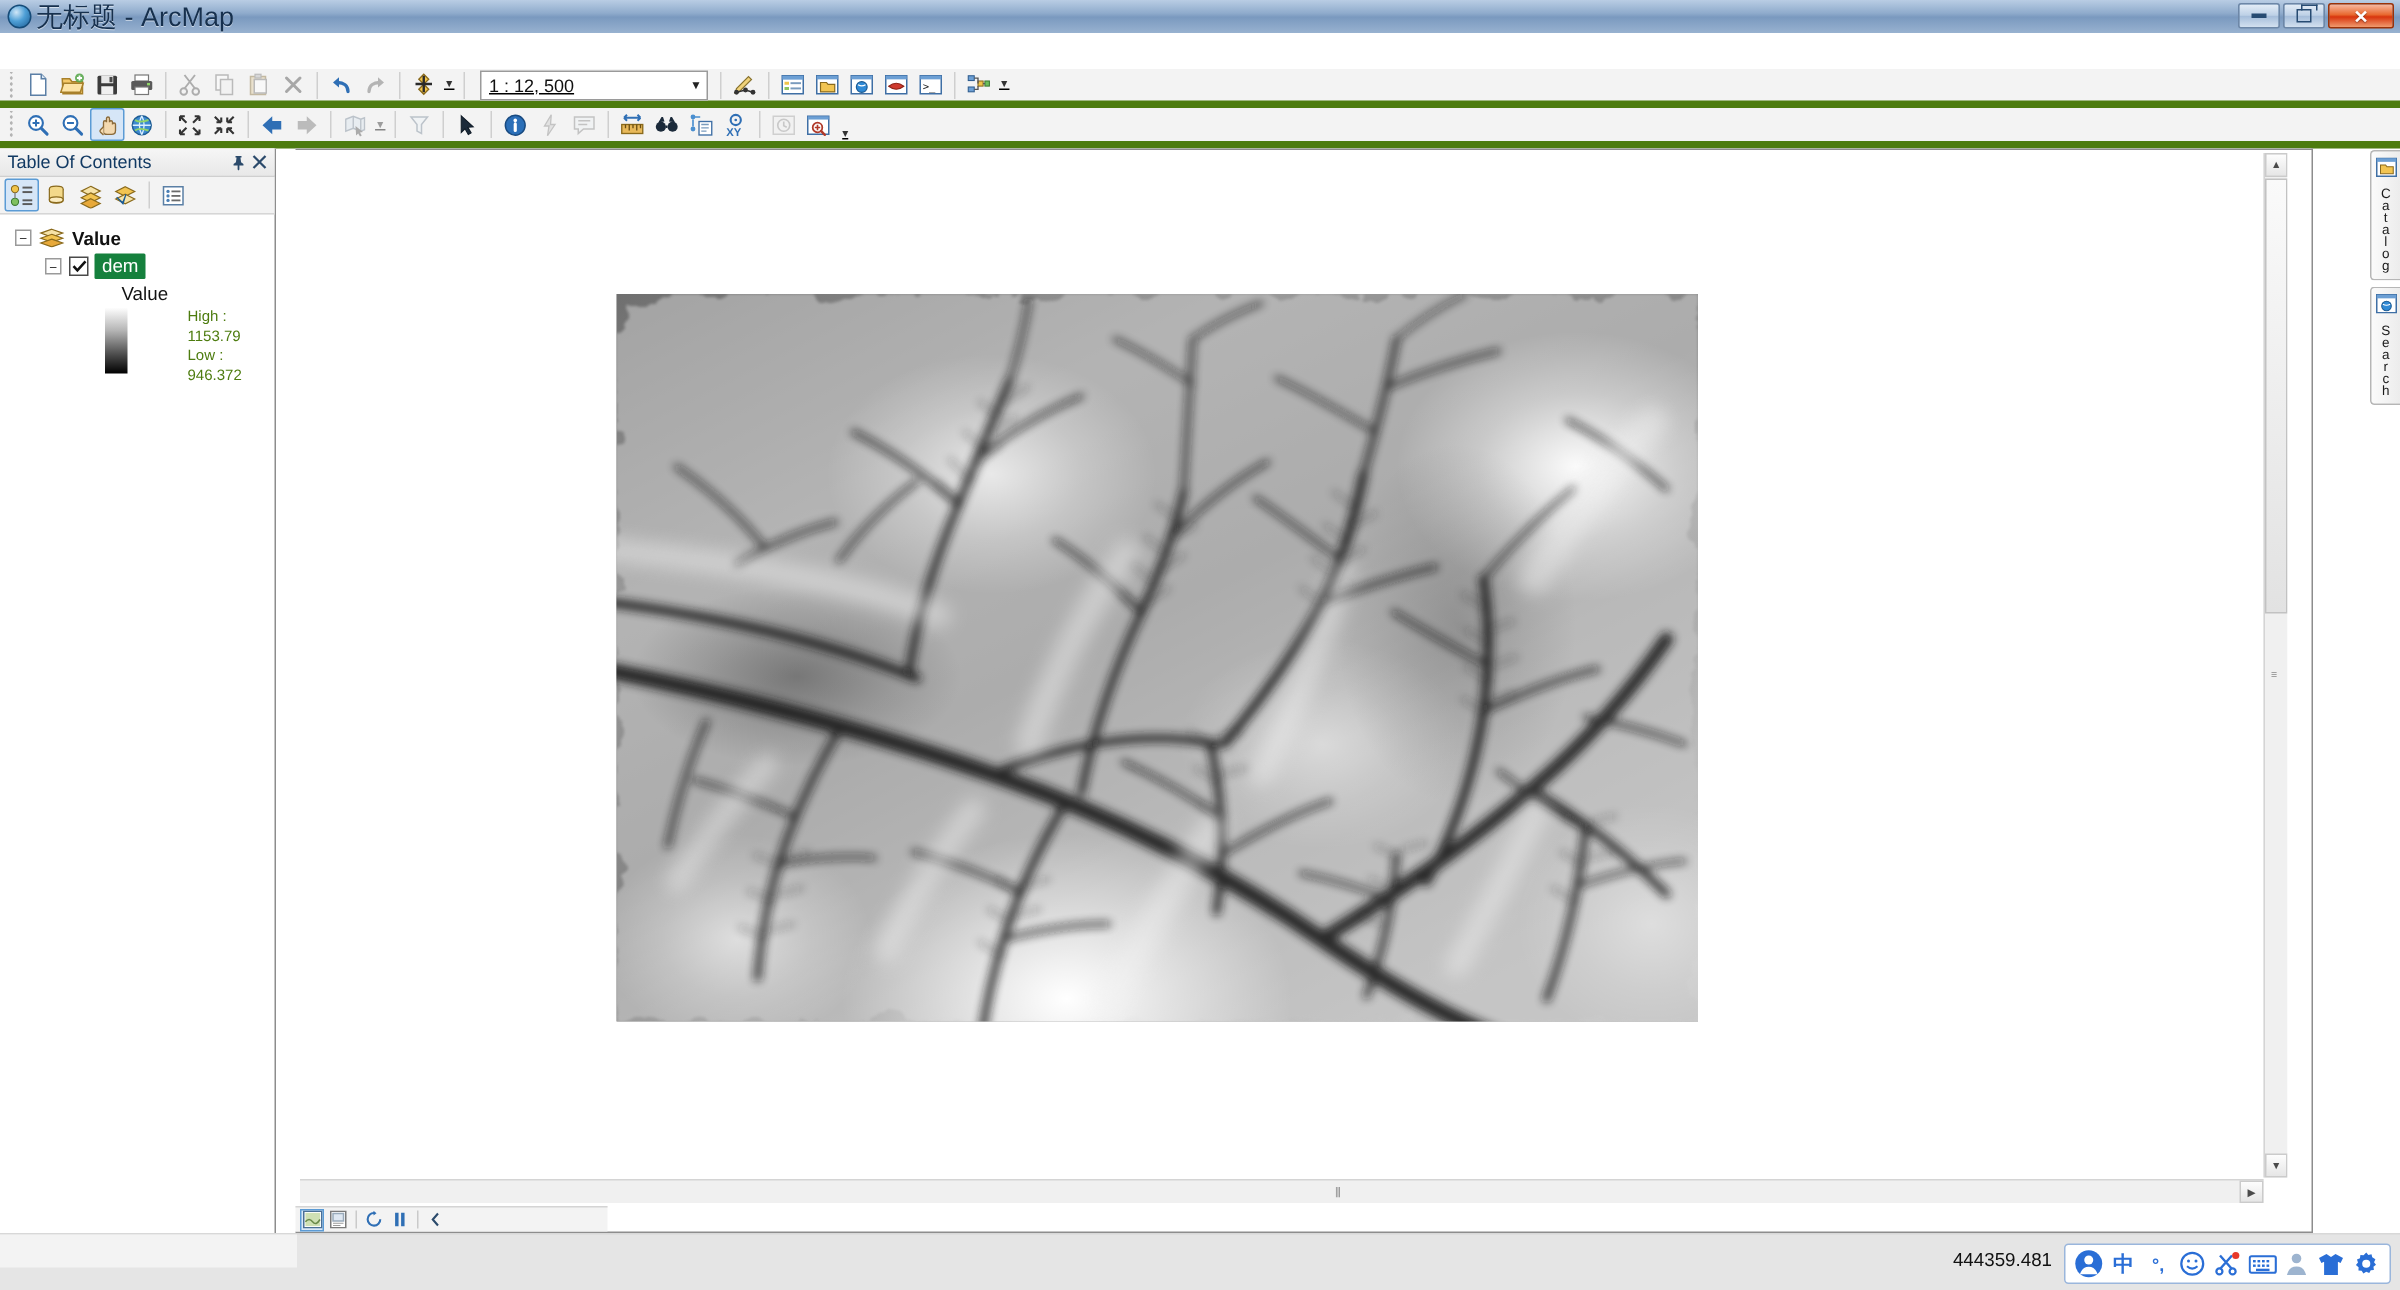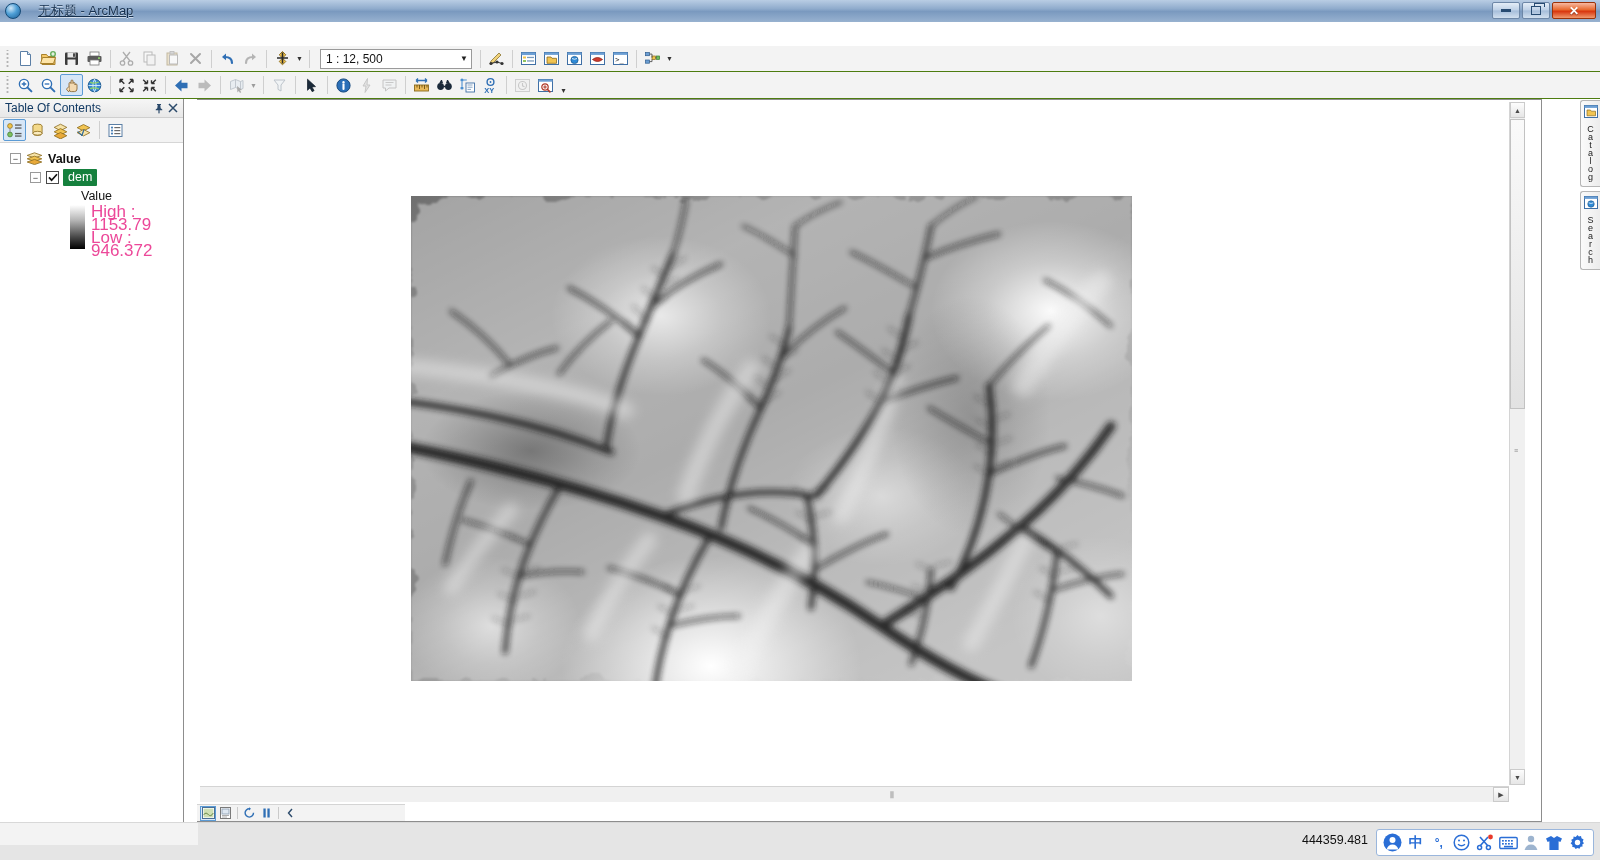--- a/index.html
+++ b/index.html
@@ -26,24 +26,23 @@
   }
   .app-icon {
     position: relative; z-index:2;
     margin-left: 5px; width: 16px; height: 16px;
     border-radius: 50%;
     background: radial-gradient(circle at 35% 30%, #cfe6f7 0%, #4e9fd6 45%, #1c5c93 100%);
     border: 1px solid #154b78;
   }
   .title-text {
     position: relative; z-index: 2;
-    margin-left: 17px; color: #16304e; font-size: 13px;
+    margin-left: 3px; color: #16304e; font-size: 18px;
     text-shadow: 0 1px 0 rgba(255,255,255,0.55);
     white-space: nowrap;
-    text-decoration: underline;
   }
   .win-buttons {
     position: absolute; right: 4px; top: 2px; z-index: 3;
     display: flex; gap: 2px; align-items: center;
   }
   .win-btn {
     width: 28px; height: 17px; border: 1px solid #6d87a7;
     background: linear-gradient(180deg,#e4edf7 0%,#bdd0e6 48%,#a5bdda 52%,#d2e0ef 100%);
     border-radius: 2px; position: relative;
     display:flex; align-items:center; justify-content:center;
@@ -67,22 +66,22 @@
     display: flex; align-items: center; padding-left: 6px;
   }
   .menu-item {
     padding: 3px 9px; font-size: 12.5px; color: #1b1b1b; cursor: default;
     white-space: nowrap;
   }
 
   
   .toolbar {
     position: absolute; left: 0; width: 1600px; height: 26px;
-    background: #f3f3f3; border-bottom: 1px solid #4d7c0f;
-    display: flex; align-items: center;
+    background: #f3f3f3; border-bottom: 5px solid #4d7c0f;
+    display: flex; align-items: center; text-decoration: underline;
   }
   #toolbar-standard { top: 46px; }
   #toolbar-tools { top: 72px; height: 27px; }
   .grip {
     width: 7px; height: 18px; margin: 0 3px 0 4px;
     background-image: radial-gradient(circle, #a9a9a9 1px, transparent 1.2px);
     background-size: 3px 4px; background-position: 2px 2px;
     background-repeat: repeat-y; opacity: .85;
   }
   .tb-btn {
@@ -150,21 +149,21 @@
   }
   .legend-block { margin-left: 62px; margin-top: 2px; position: relative; }
   .legend-value { font-size: 12.5px; color:#111; margin-left: 11px; }
   .ramp-row { display: flex; margin-top: 2px; }
   .ramp {
     width: 15px; height: 44px;
     background: linear-gradient(180deg,#ffffff 0%,#b4b4b4 35%,#4a4a4a 72%,#000000 100%);
     border: 0; flex: none;
   }
   .ramp-labels { margin-left: 6px; display:flex; flex-direction:column; justify-content:space-between; height:44px; }
-  .ramp-labels span { font-size: 17px; color:#ec4899; line-height: 13px; }
+  .ramp-labels span { font-size: 10px; color:#4d7c0f; line-height: 13px; margin-left: 34px; }
 
   
   .mapframe {
     position: absolute; left: 197px; top: 99px; width: 1345px; height: 723px;
     background: #ffffff; border: 1px solid #8d8d8d; border-left: none;
   }
   .mapcanvas {
     position: absolute; left: 3px; top: 2px; width: 1325px; height: 700px;
     background: #ffffff; overflow: hidden;
   }

